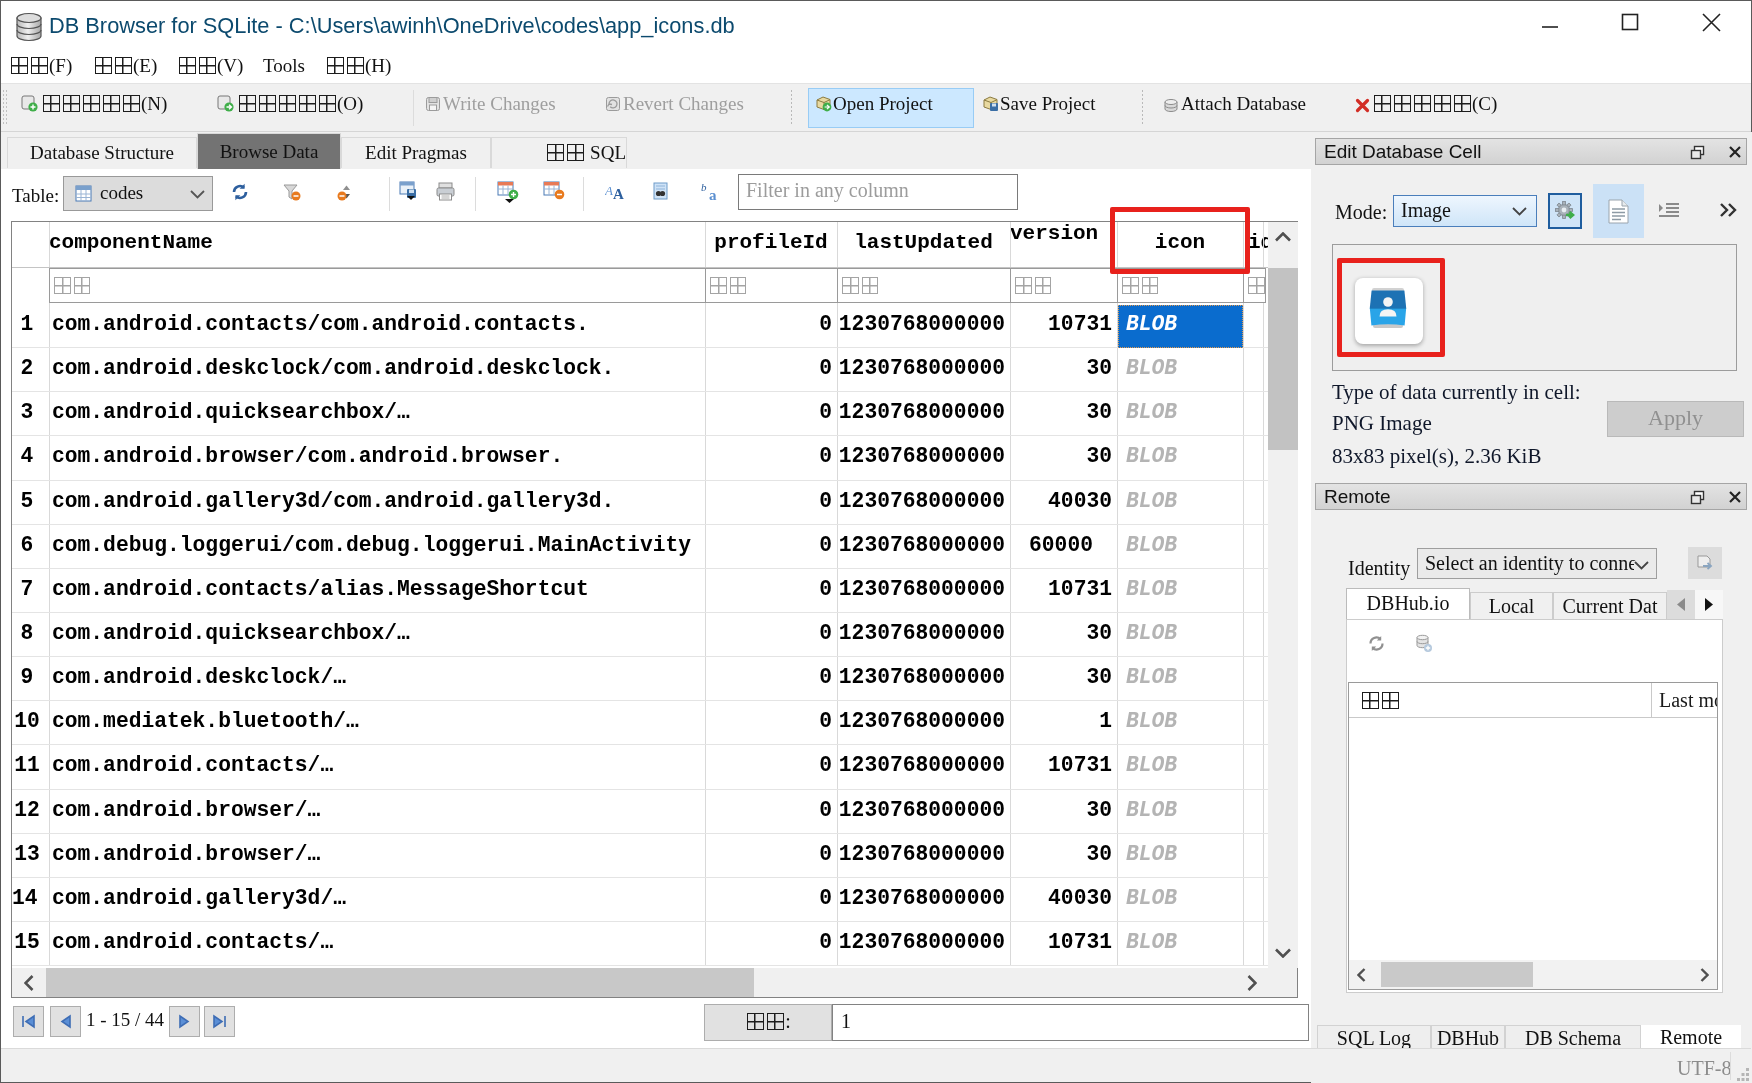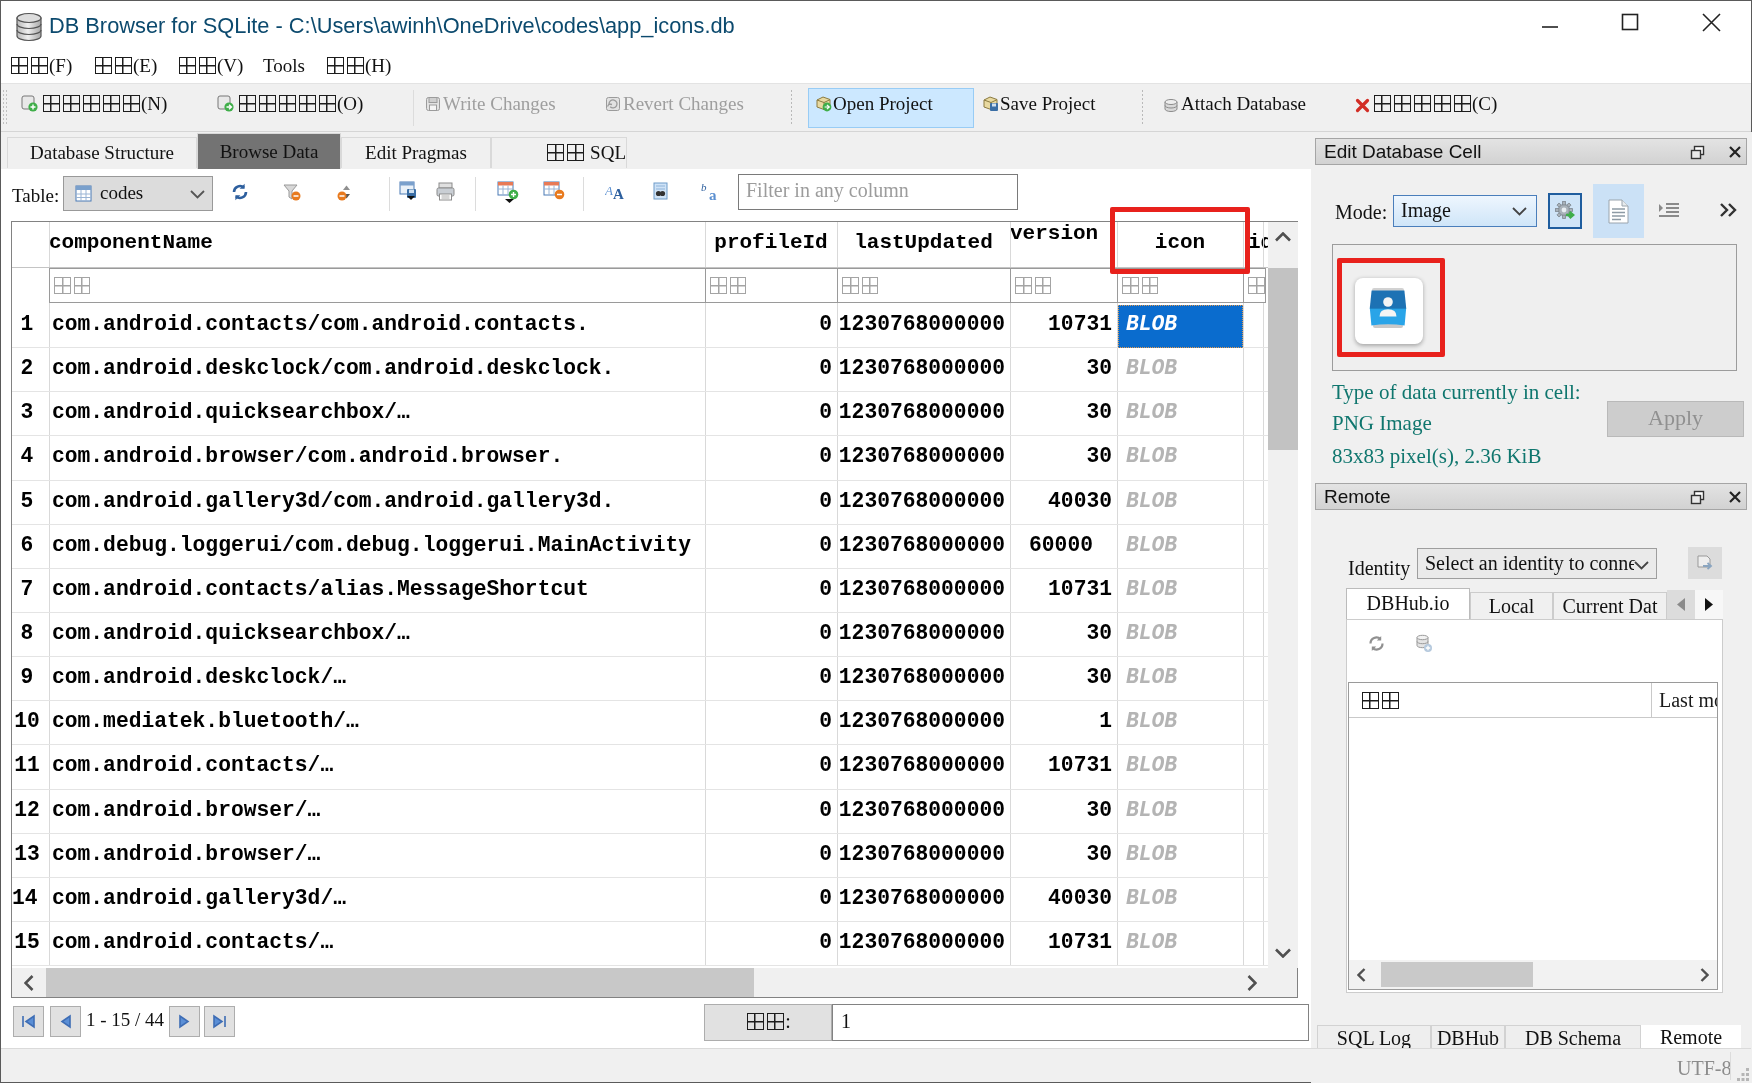--- a/index.html
+++ b/index.html
@@ -415,21 +415,21 @@
 <div class="abs" style="left:1354px;top:277px;width:68px;height:66px;background:#fff;border-radius:8px;box-shadow:0 1.5px 4px rgba(0,0,0,0.3)"></div>
 <svg class="abs" style="left:1367px;top:286px" width="40" height="42" viewBox="0 0 40 42">
       <rect x="4" y="1" width="32" height="4" rx="2" fill="#d2d2d2"></rect>
       <rect x="5" y="37" width="30" height="4" rx="2" fill="#c8c8c8"></rect>
       <path d="M3.6 3.5 H36.4 L38.2 21 H1.8 Z" fill="#1d72b4"></path>
       <path d="M1.8 21 H38.2 L36.6 38.5 Q20 35.8 3.4 38.5 Z" fill="#29a4e8"></path>
       <path d="M1.8 21 h36.4 v0.4 h-36.4 z" fill="#1565a0"></path>
       <circle cx="20" cy="15" r="4.8" fill="#f4f4f4"></circle>
       <path d="M11.5 29.5 q0-7.2 8.5-7.2 q8.5 0 8.5 7.2 z" fill="#f4f4f4"></path>
     </svg>
-<div class="abs ser" style="left:1331px;top:370px;width:420px;font-size:21px;color:#0f766e">
+<div class="abs ser" style="left:1331px;top:370px;width:420px;font-size:21px;color:#0f172a">
 <div style="margin-top:9px">Type of data currently in cell:</div>
 <div style="margin-top:6px">PNG Image</div>
 <div style="margin-top:8px">83x83 pixel(s), 2.36 KiB</div>
 </div>
 <div class="abs ser" style="left:1606px;top:400px;width:137px;height:36px;background:#cdcdcd;border:1px solid #b9b9b9;font-size:22px;color:#909090;text-align:center;padding-top:3px">Apply</div>
 <div class="abs" style="left:1314px;top:482px;width:432px;height:27px;background:linear-gradient(#e3e3e3,#d2d2d2);border:1px solid #a5a5a5">
 <span class="san abs" style="left:8px;top:2px;font-size:19px;color:#111">Remote</span>
 <svg class="abs" style="left:374px;top:6px" width="16" height="15" viewBox="0 0 16 15">
         <rect x="4.5" y="1.5" width="9" height="8" fill="#fff" stroke="#333" stroke-width="1.4"></rect>
         <rect x="1.5" y="5.5" width="9" height="8" fill="#e8e8e8" stroke="#333" stroke-width="1.4"></rect>

